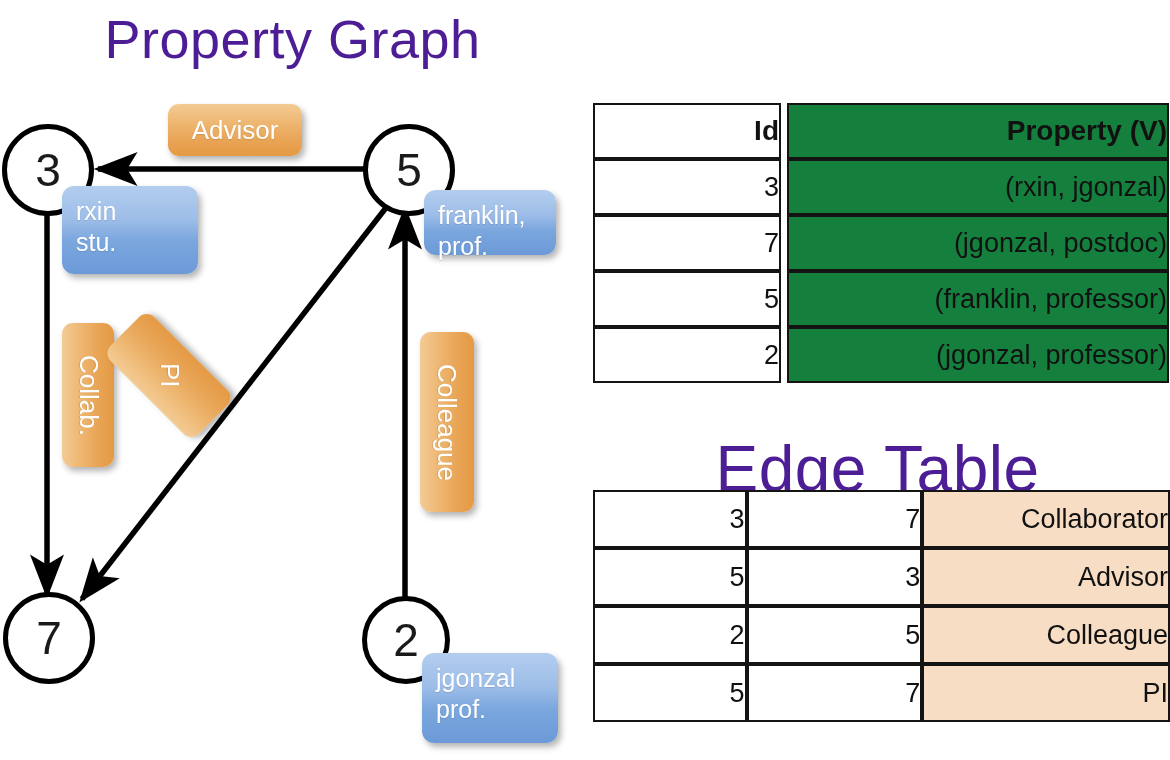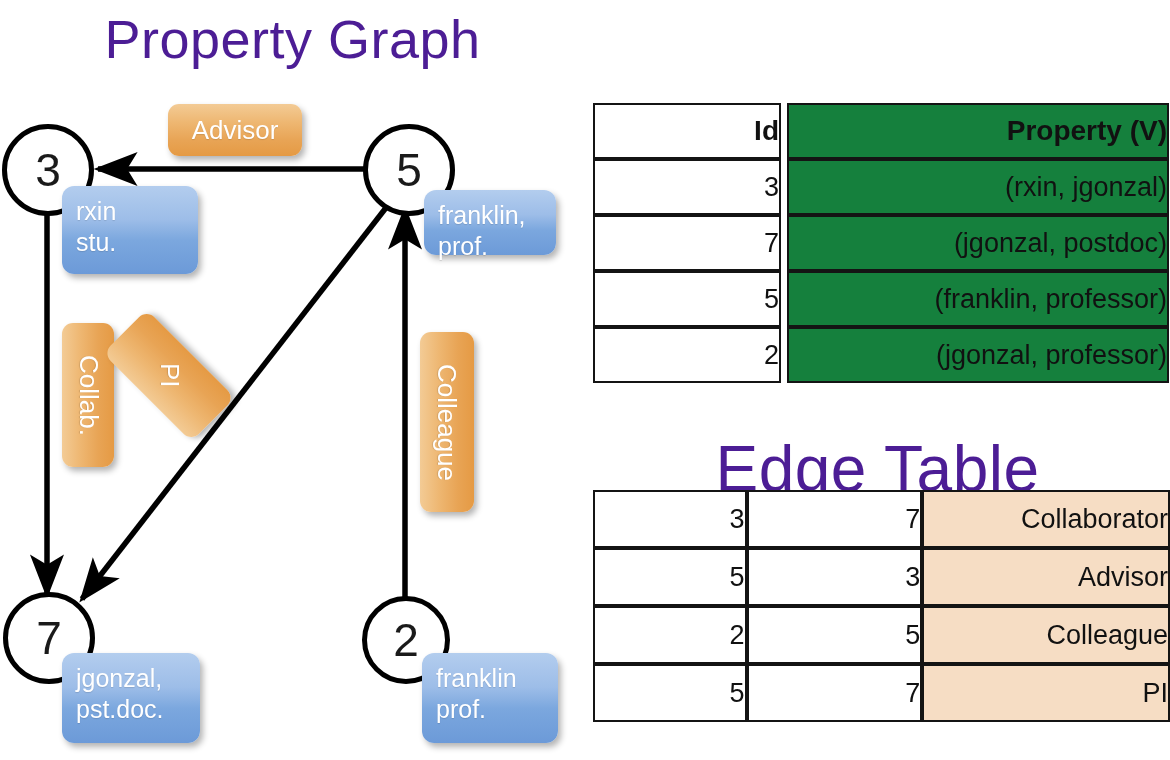--- a/index.html
+++ b/index.html
@@ -134,27 +134,23 @@
   <div class="vbox" style="left:62px;top:186px;width:136px;height:88px;">
     <div>rxin</div>
     <div>stu.</div>
   </div>
 
   <div class="vbox" style="left:424px;top:190px;width:132px;height:65px;">
     <div>franklin,</div>
     <div>prof.</div>
   </div>
 
-  <div class="vbox" style="left:62px;top:653px;width:138px;height:90px;">
-    <div>jgonzal,</div>
-    <div>pst.doc.</div>
-  </div>
 
   <div class="vbox" style="left:422px;top:653px;width:136px;height:90px;">
-    <div>franklin</div>
+    <div>jgonzal</div>
     <div>prof.</div>
   </div>
 
   <div class="ebox" style="left:168px;top:104px;width:134px;height:52px;">
     <span>Advisor</span>
   </div>
 
   <div class="ebox vert" style="left:62px;top:323px;width:52px;height:144px;">
     <span class="rot90">Collab.</span>
   </div>

